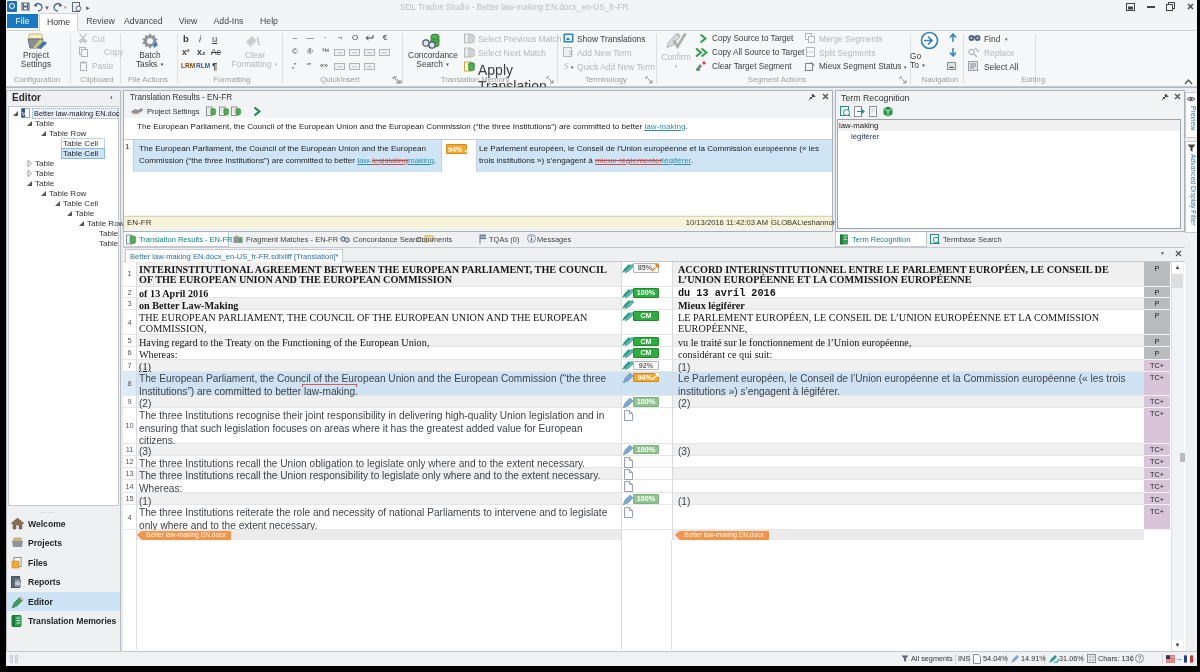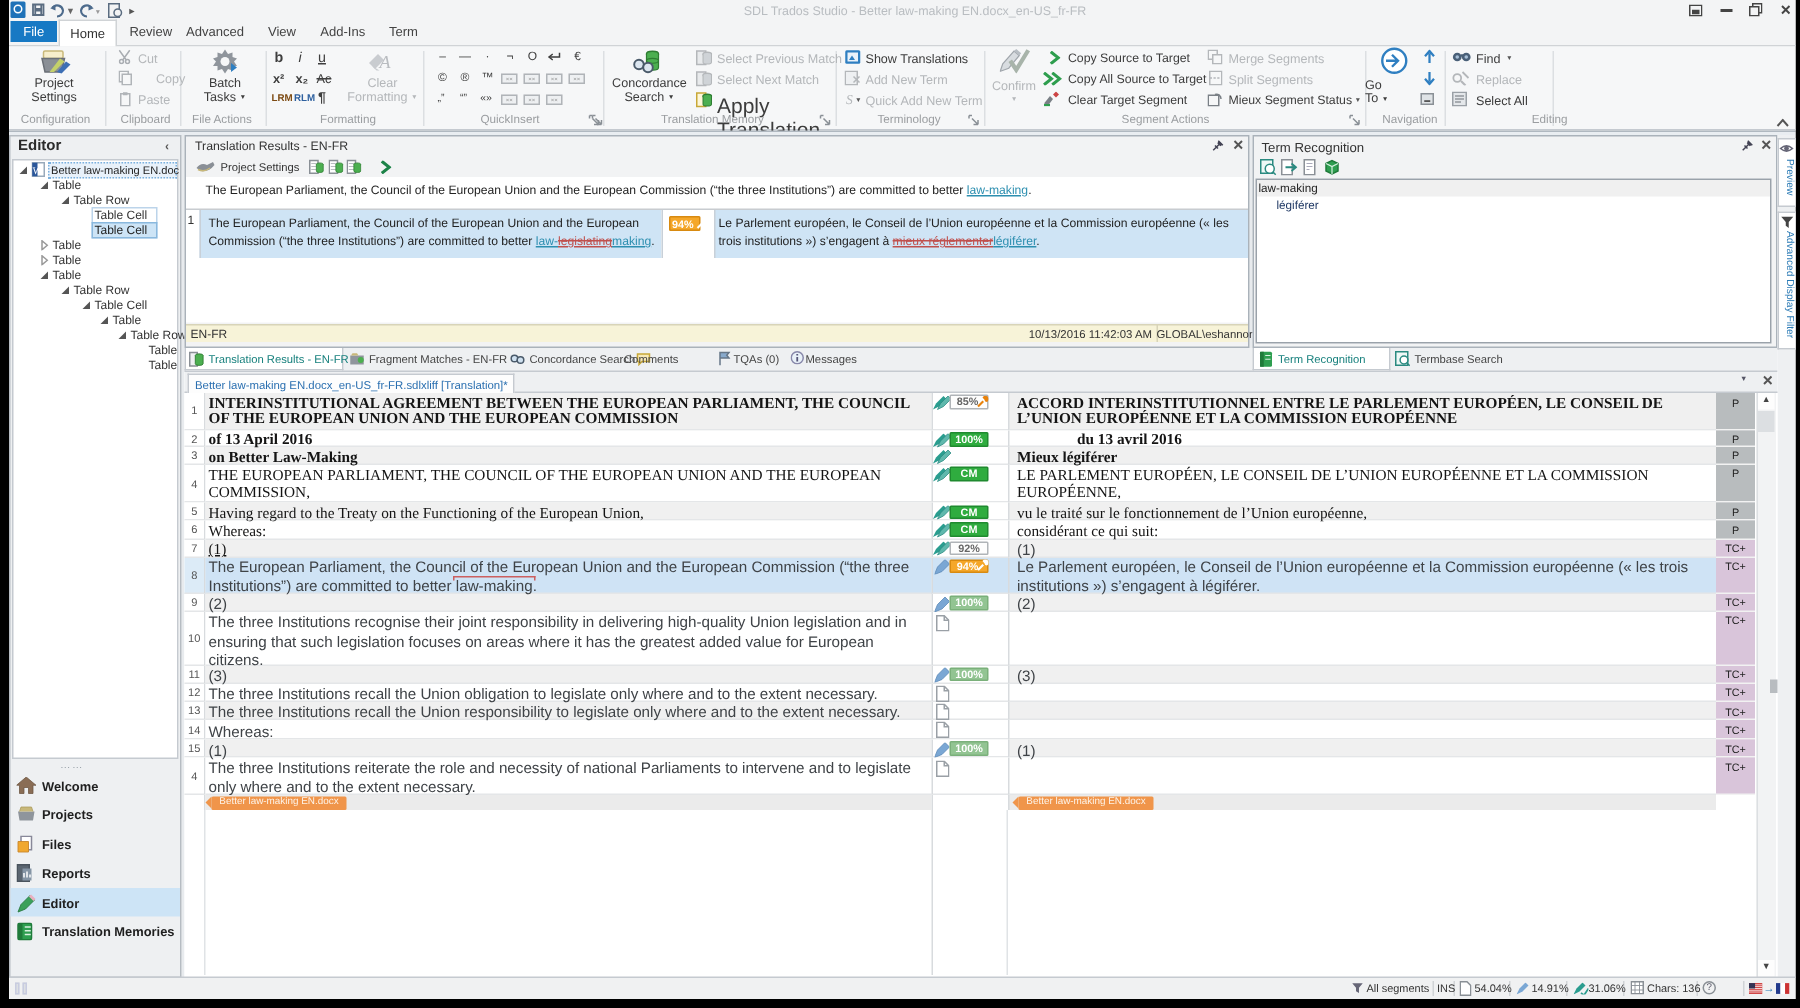--- a/index.html
+++ b/index.html
@@ -21,41 +21,41 @@
 <svg class="abs" style="left:52px;top:2px" width="11" height="10" viewBox="0 0 11 10">
     <path d="M9 3 a4 4 0 0 0-7 2 a4 4 0 0 0 4 4" fill="none" stroke="#4d6b8c" stroke-width="1.4"></path>
     <path d="M10.5 3.5 L7 1 L7 5 Z" fill="#4d6b8c"></path>
   </svg>
 <div class="abs" style="left:63px;top:5px;width:6px;height:6px;color:#999;font-size:4.5px;line-height:6px">▼</div>
 <svg class="abs" style="left:72px;top:2px" width="10" height="10" viewBox="0 0 10 10">
     <rect x="0.5" y="0.5" width="7" height="9" fill="none" stroke="#5a6c80"></rect>
     <circle cx="6.5" cy="6.5" r="2.5" fill="#f3f4f5" stroke="#5a6c80"></circle>
   </svg>
 <div class="abs" style="left:85px;top:4px;width:8px;height:8px;color:#555;font-size:6px;line-height:8px">►</div>
-<div class="abs" style="left:400px;top:2px;width:420px;height:10px;color:#b9bdc1;font-size:8.3px;text-align:center;line-height:10px">SDL Trados Studio - Better law-making EN.docx_en-US_fr-FR</div>
+<div class="abs" style="left:400px;top:2px;width:420px;height:10px;color:#b9bdc1;font-size:8.3px;line-height:10px">SDL Trados Studio - Better law-making EN.docx_en-US_fr-FR</div>
 <svg class="abs" style="left:1126px;top:3px" width="9" height="8" viewBox="0 0 9 8">
     <rect x="0.5" y="0.5" width="8" height="7" fill="none" stroke="#444"></rect>
     <rect x="2" y="3.5" width="5" height="3" fill="#444"></rect>
   </svg>
 <div class="abs" style="left:1147px;top:6px;width:8px;height:2px;background:#444"></div>
 <svg class="abs" style="left:1166px;top:2px" width="9" height="9" viewBox="0 0 9 9">
     <rect x="2.5" y="0.5" width="6" height="6" fill="none" stroke="#444"></rect>
     <rect x="0.5" y="2.5" width="6" height="6" fill="#f3f4f5" stroke="#444"></rect>
   </svg>
 <svg class="abs" style="left:1187px;top:3px" width="7" height="7" viewBox="0 0 7 7">
     <path d="M1 1 L6 6 M6 1 L1 6" stroke="#444" stroke-width="1.3"></path>
   </svg>
 <div class="abs" style="left:6px;top:14px;width:1191px;height:17px;background:#f3f4f5;border-bottom:1px solid #d0d3d6"></div>
 <div class="abs" style="left:7px;top:14px;width:31px;height:14px;background:#1779c4;color:#fff;font-size:8.7px;text-align:center;line-height:14px">File</div>
 <div class="abs" style="left:39px;top:13px;width:39px;height:18px;background:#fff;border:1px solid #d0d3d6;border-bottom:none;color:#333;font-size:8.7px;text-align:center;line-height:16px">Home</div>
 <div class="abs" style="left:85px;top:14px;width:31px;height:14px;color:#444;font-size:8.7px;text-align:center;line-height:15px">Review</div>
 <div class="abs" style="left:124px;top:14px;width:40px;height:14px;color:#444;font-size:8.7px;text-align:left;line-height:15px">Advanced</div>
 <div class="abs" style="left:176px;top:14px;width:24px;height:14px;color:#444;font-size:8.7px;text-align:center;line-height:15px">View</div>
 <div class="abs" style="left:212px;top:14px;width:33px;height:14px;color:#444;font-size:8.7px;text-align:center;line-height:15px">Add-Ins</div>
-<div class="abs" style="left:258px;top:14px;width:22px;height:14px;color:#444;font-size:8.7px;text-align:center;line-height:15px">Term</div>
+<div class="abs" style="left:258px;top:14px;width:22px;height:14px;color:#444;font-size:8.7px;text-align:center;line-height:15px">Help</div>
 <div class="abs" style="left:6px;top:31px;width:1191px;height:56px;background:#f6f7f8;border-bottom:1px solid #c5cad0"></div>
 <div class="abs" style="left:70px;top:34px;width:1px;height:50px;background:#dcdfe2"></div>
 <div class="abs" style="left:120px;top:34px;width:1px;height:50px;background:#dcdfe2"></div>
 <div class="abs" style="left:177px;top:34px;width:1px;height:50px;background:#dcdfe2"></div>
 <div class="abs" style="left:282px;top:34px;width:1px;height:50px;background:#dcdfe2"></div>
 <div class="abs" style="left:402px;top:34px;width:1px;height:50px;background:#dcdfe2"></div>
 <div class="abs" style="left:557px;top:34px;width:1px;height:50px;background:#dcdfe2"></div>
 <div class="abs" style="left:656px;top:34px;width:1px;height:50px;background:#dcdfe2"></div>
 <div class="abs" style="left:910px;top:34px;width:1px;height:50px;background:#dcdfe2"></div>
 <div class="abs" style="left:963px;top:34px;width:1px;height:50px;background:#dcdfe2"></div>
@@ -613,21 +613,21 @@
 <div class="abs" style="left:123px;top:505px;width:14px;height:25px;background:#fff;border-right:1px solid #d8dbde;border-bottom:1px solid #e4e6e8;color:#555;font-size:7.4px;text-align:center;line-height:25px">4</div>
 <div class="abs" style="left:137px;top:505px;width:484px;height:25px;background:#ffffff;border-bottom:1px solid #e4e6e8"></div>
 <div class="abs" style="left:621px;top:505px;width:51px;height:25px;background:#fff;border-left:1px solid #d8dbde;border-bottom:1px solid #e4e6e8"></div>
 <div class="abs" style="left:672px;top:505px;width:472px;height:25px;background:#ffffff;border-left:1px solid #d8dbde;border-bottom:1px solid #e4e6e8"></div>
 <div class="abs" style="left:1144px;top:505px;width:26px;height:25px;background:#d9c5da;border-bottom:1px solid #f2f2f2;color:#222;font-size:7.2px;text-align:center;padding-top:1.5px">TC+</div>
 <div class="abs" style="left:139px;top:263.5px;height:11px;font-family:'Liberation Serif',serif;color:#141414;font-weight:bold;font-size:10.2px;white-space:nowrap">INTERINSTITUTIONAL AGREEMENT BETWEEN THE EUROPEAN PARLIAMENT, THE COUNCIL</div>
 <div class="abs" style="left:139px;top:274px;height:11px;font-family:'Liberation Serif',serif;color:#141414;font-weight:bold;font-size:10.2px;white-space:nowrap">OF THE EUROPEAN UNION AND THE EUROPEAN COMMISSION</div>
 <div class="abs" style="left:678px;top:263.5px;height:11px;font-family:'Liberation Serif',serif;color:#141414;font-weight:bold;font-size:10.2px;white-space:nowrap">ACCORD INTERINSTITUTIONNEL ENTRE LE PARLEMENT EUROPÉEN, LE CONSEIL DE</div>
 <div class="abs" style="left:678px;top:274px;height:11px;font-family:'Liberation Serif',serif;color:#141414;font-weight:bold;font-size:10.2px;white-space:nowrap">L’UNION EUROPÉENNE ET LA COMMISSION EUROPÉENNE</div>
 <div class="abs" style="left:139px;top:288.3px;height:11px;font-family:'Liberation Serif',serif;color:#141414;font-weight:bold;font-size:10.2px;white-space:nowrap">of 13 April 2016</div>
-<div class="abs" style="left:718px;top:288.3px;height:11px;font-family:Liberation Serif, serif;color:#141414;font-weight:bold;font-size:10.2px;white-space:nowrap">du 13 avril 2016</div>
+<div class="abs" style="left:678px;top:288.3px;height:11px;font-family:Liberation Mono, monospace;color:#141414;font-weight:bold;font-size:10.2px;white-space:nowrap">du 13 avril 2016</div>
 <div class="abs" style="left:139px;top:299.8px;height:11px;font-family:'Liberation Serif',serif;color:#141414;font-weight:bold;font-size:10.2px;white-space:nowrap">on Better Law-Making</div>
 <div class="abs" style="left:678px;top:299.8px;height:11px;font-family:'Liberation Serif',serif;color:#141414;font-weight:bold;font-size:10.2px;white-space:nowrap">Mieux légiférer</div>
 <div class="abs" style="left:139px;top:311.5px;height:11px;font-family:'Liberation Serif',serif;color:#141414;font-size:10.2px;white-space:nowrap">THE EUROPEAN PARLIAMENT, THE COUNCIL OF THE EUROPEAN UNION AND THE EUROPEAN</div>
 <div class="abs" style="left:139px;top:322.8px;height:11px;font-family:'Liberation Serif',serif;color:#141414;font-size:10.2px;white-space:nowrap">COMMISSION,</div>
 <div class="abs" style="left:678px;top:311.5px;height:11px;font-family:'Liberation Serif',serif;color:#141414;font-size:10.2px;white-space:nowrap">LE PARLEMENT EUROPÉEN, LE CONSEIL DE L’UNION EUROPÉENNE ET LA COMMISSION</div>
 <div class="abs" style="left:678px;top:322.8px;height:11px;font-family:'Liberation Serif',serif;color:#141414;font-size:10.2px;white-space:nowrap">EUROPÉENNE,</div>
 <div class="abs" style="left:139px;top:336.9px;height:11px;font-family:'Liberation Serif',serif;color:#141414;font-size:10.2px;white-space:nowrap">Having regard to the Treaty on the Functioning of the European Union,</div>
 <div class="abs" style="left:678px;top:336.9px;height:11px;font-family:'Liberation Serif',serif;color:#141414;font-size:10.2px;white-space:nowrap">vu le traité sur le fonctionnement de l’Union européenne,</div>
 <div class="abs" style="left:139px;top:348.6px;height:11px;font-family:'Liberation Serif',serif;color:#141414;font-size:10.2px;white-space:nowrap">Whereas:</div>
 <div class="abs" style="left:678px;top:348.6px;height:11px;font-family:'Liberation Serif',serif;color:#141414;font-size:10.2px;white-space:nowrap">considérant ce qui suit:</div>

